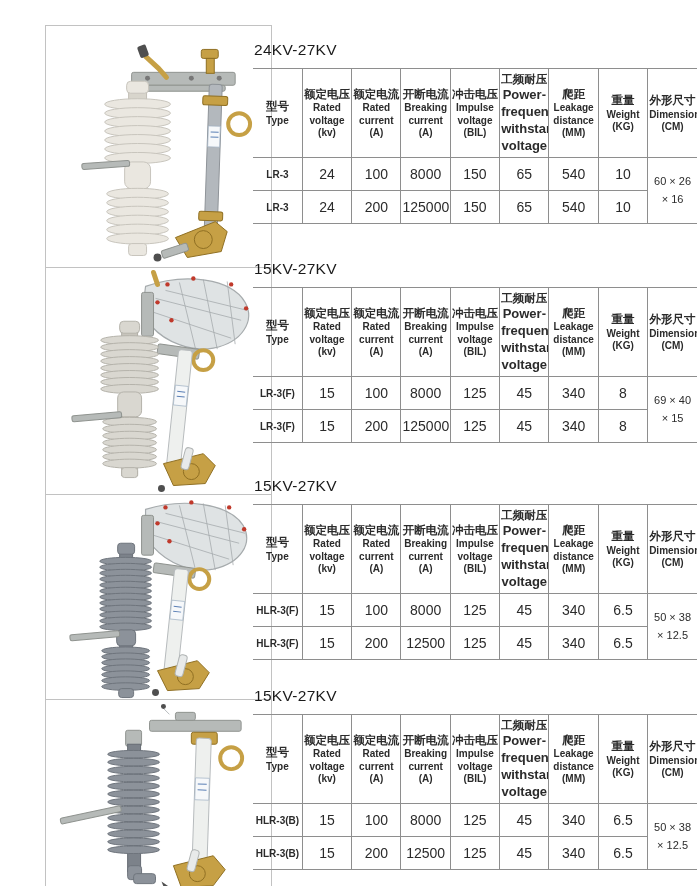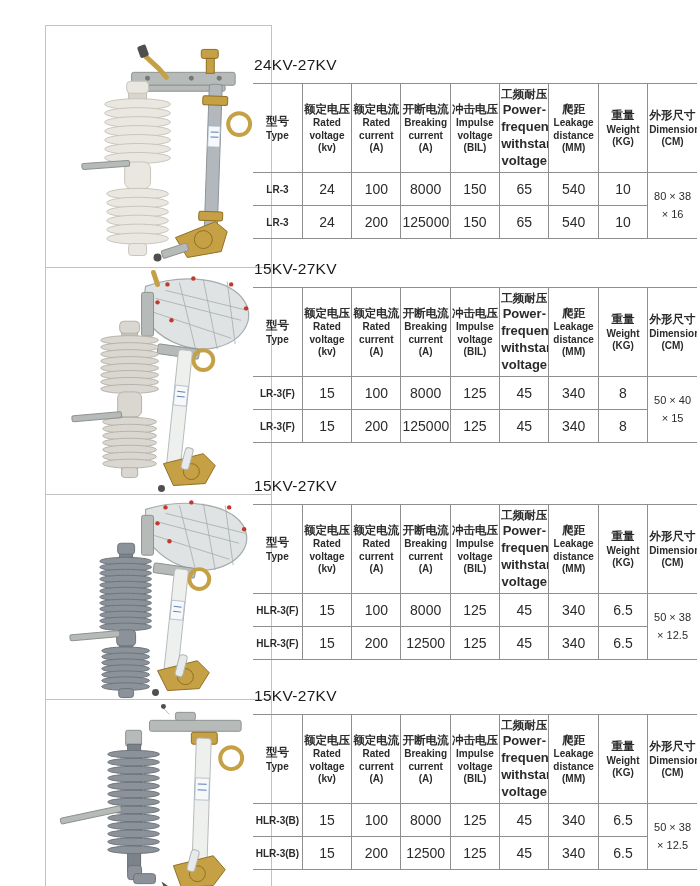--- a/index.html
+++ b/index.html
@@ -22,21 +22,21 @@
     border:1px solid var(--photo-border);background:#fff;
     display:flex;align-items:center;justify-content:center;
   }
   .photo-box svg{display:block;width:100%;height:100%;}
   #box1{top:9px;height:243px;}
   #box2{top:251px;height:228px;}
   #box3{top:478px;height:206px;}
   #box4{top:683px;height:195px;}
 
   .spec{position:absolute;left:253px;width:444px;}
-  #sec0{top:56px;} #sec1{top:260px;} #sec2{top:477px;} #sec3{top:687px;}
+  #sec0{top:41px;} #sec1{top:260px;} #sec2{top:477px;} #sec3{top:687px;}
   .sec-title{
     margin:0 0 9px 1px;font-size:15.5px;font-weight:normal;color:var(--title);
     letter-spacing:.3px;
   }
   table.spec-table{
     border-collapse:collapse;table-layout:fixed;width:444px;
     border-top:1px solid var(--line);border-bottom:1px solid var(--line);
   }
   .spec-table th,.spec-table td{
     border-left:1px solid var(--line);text-align:center;vertical-align:middle;
@@ -338,21 +338,21 @@
       <tbody>
         <tr class="r0">
           <td class="type no-left">LR-3</td>
           <td class="num">24</td>
           <td class="num">100</td>
           <td class="num">8000</td>
           <td class="num">150</td>
           <td class="num">65</td>
           <td class="num">540</td>
           <td class="num">10</td>
-          <td rowspan="2" class="dims">80 × 38
+          <td rowspan="2" class="dims">60 × 26
 × 16</td>
         </tr>
         <tr class="r1">
           <td class="type no-left">LR-3</td>
           <td class="num">24</td>
           <td class="num">200</td>
           <td class="num">125000</td>
           <td class="num">150</td>
           <td class="num">65</td>
           <td class="num">540</td>
@@ -423,21 +423,21 @@
       <tbody>
         <tr class="r0">
           <td class="type no-left">LR-3(F)</td>
           <td class="num">15</td>
           <td class="num">100</td>
           <td class="num">8000</td>
           <td class="num">125</td>
           <td class="num">45</td>
           <td class="num">340</td>
           <td class="num">8</td>
-          <td rowspan="2" class="dims">50 × 40
+          <td rowspan="2" class="dims">69 × 40
 × 15</td>
         </tr>
         <tr class="r1">
           <td class="type no-left">LR-3(F)</td>
           <td class="num">15</td>
           <td class="num">200</td>
           <td class="num">125000</td>
           <td class="num">125</td>
           <td class="num">45</td>
           <td class="num">340</td>

